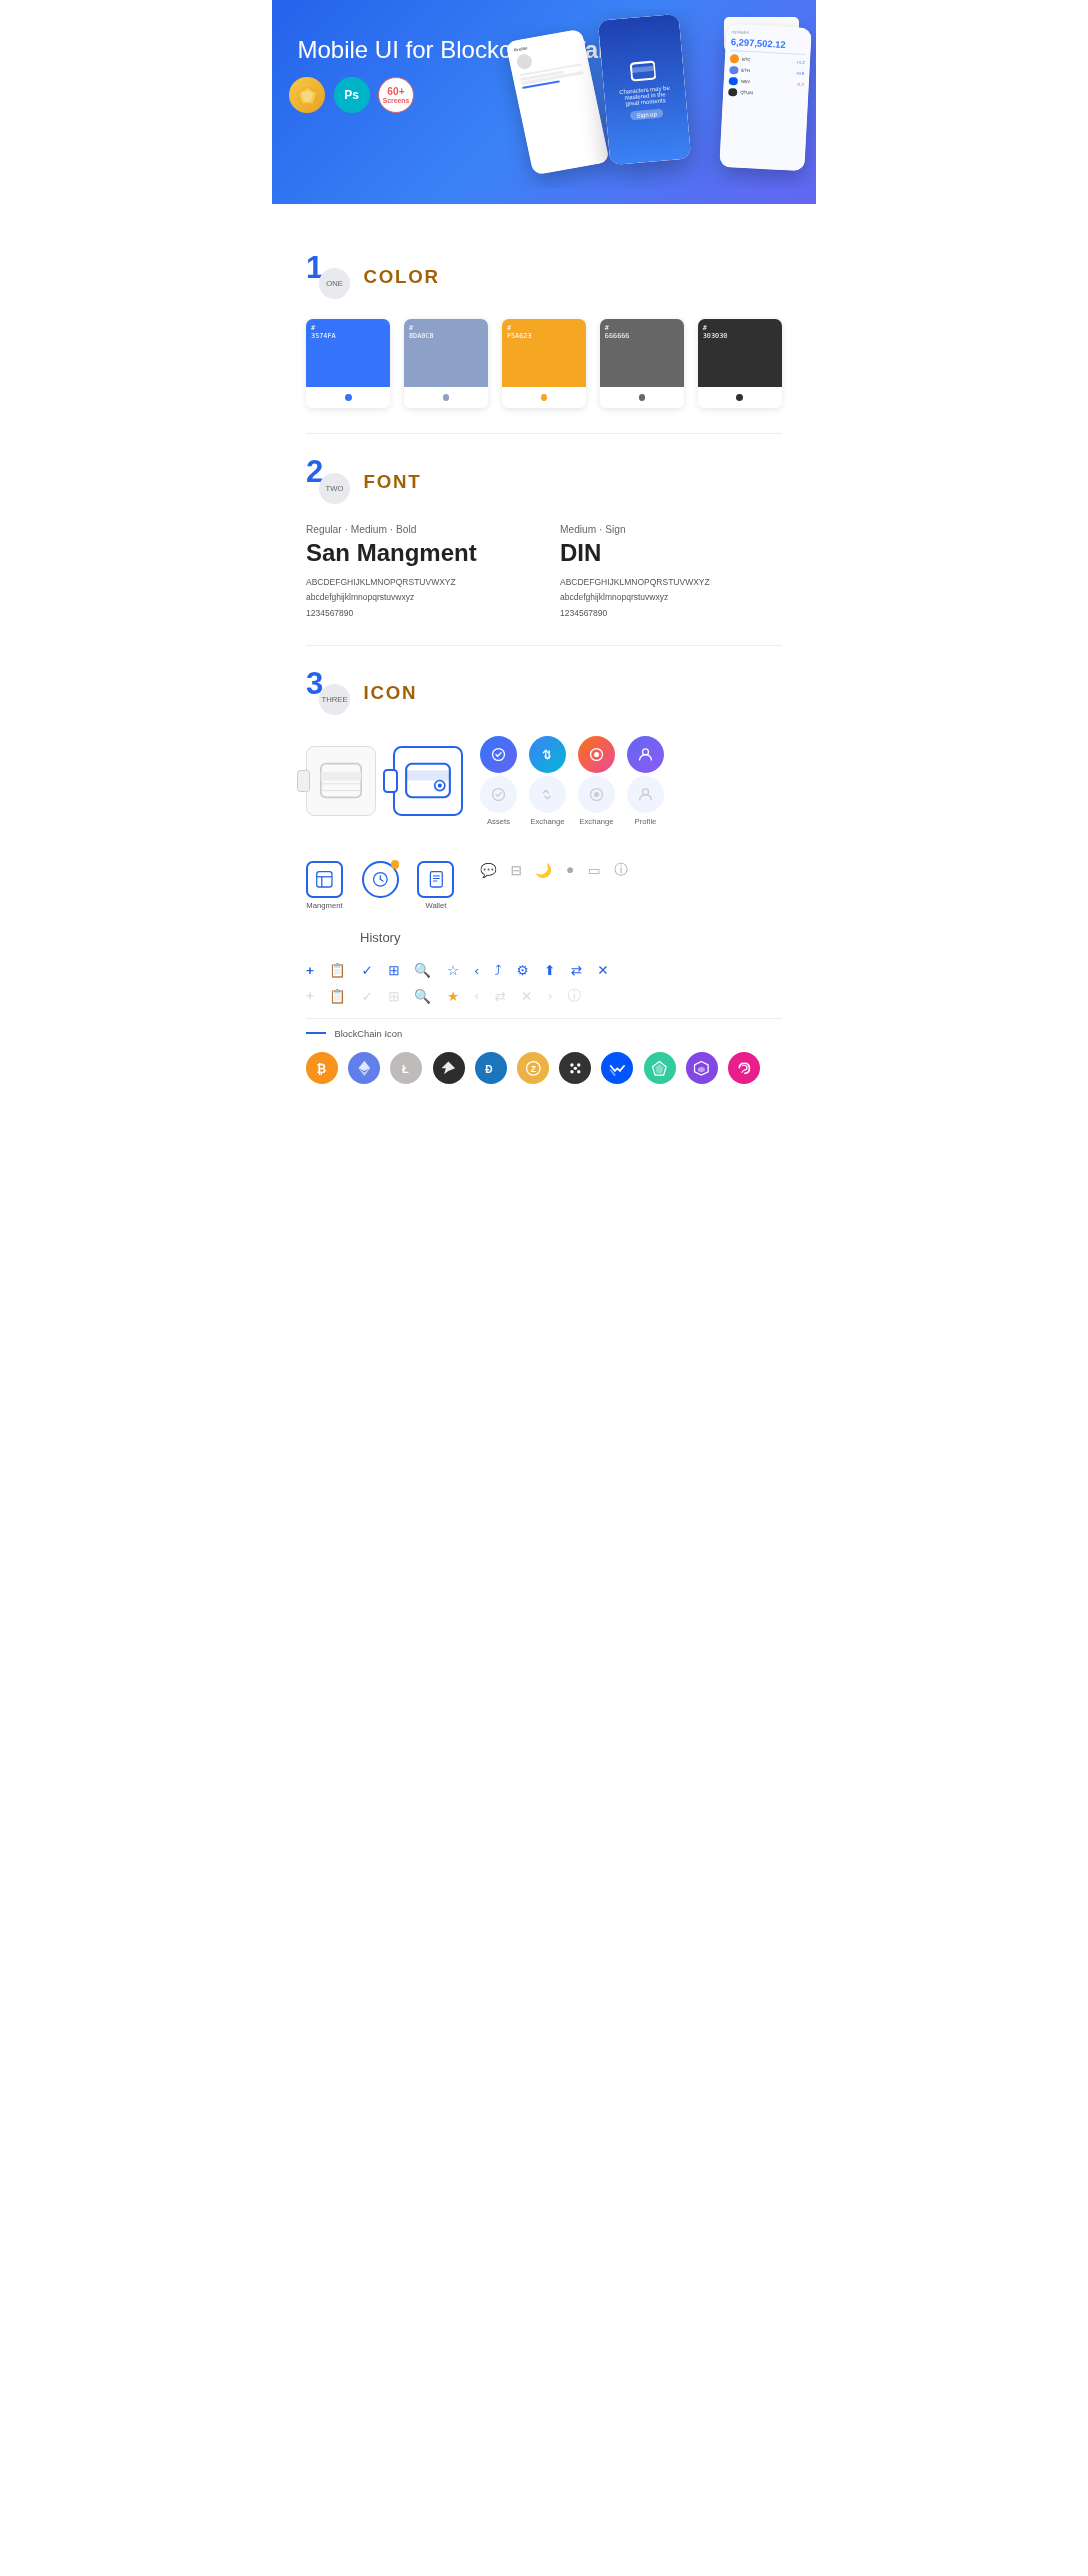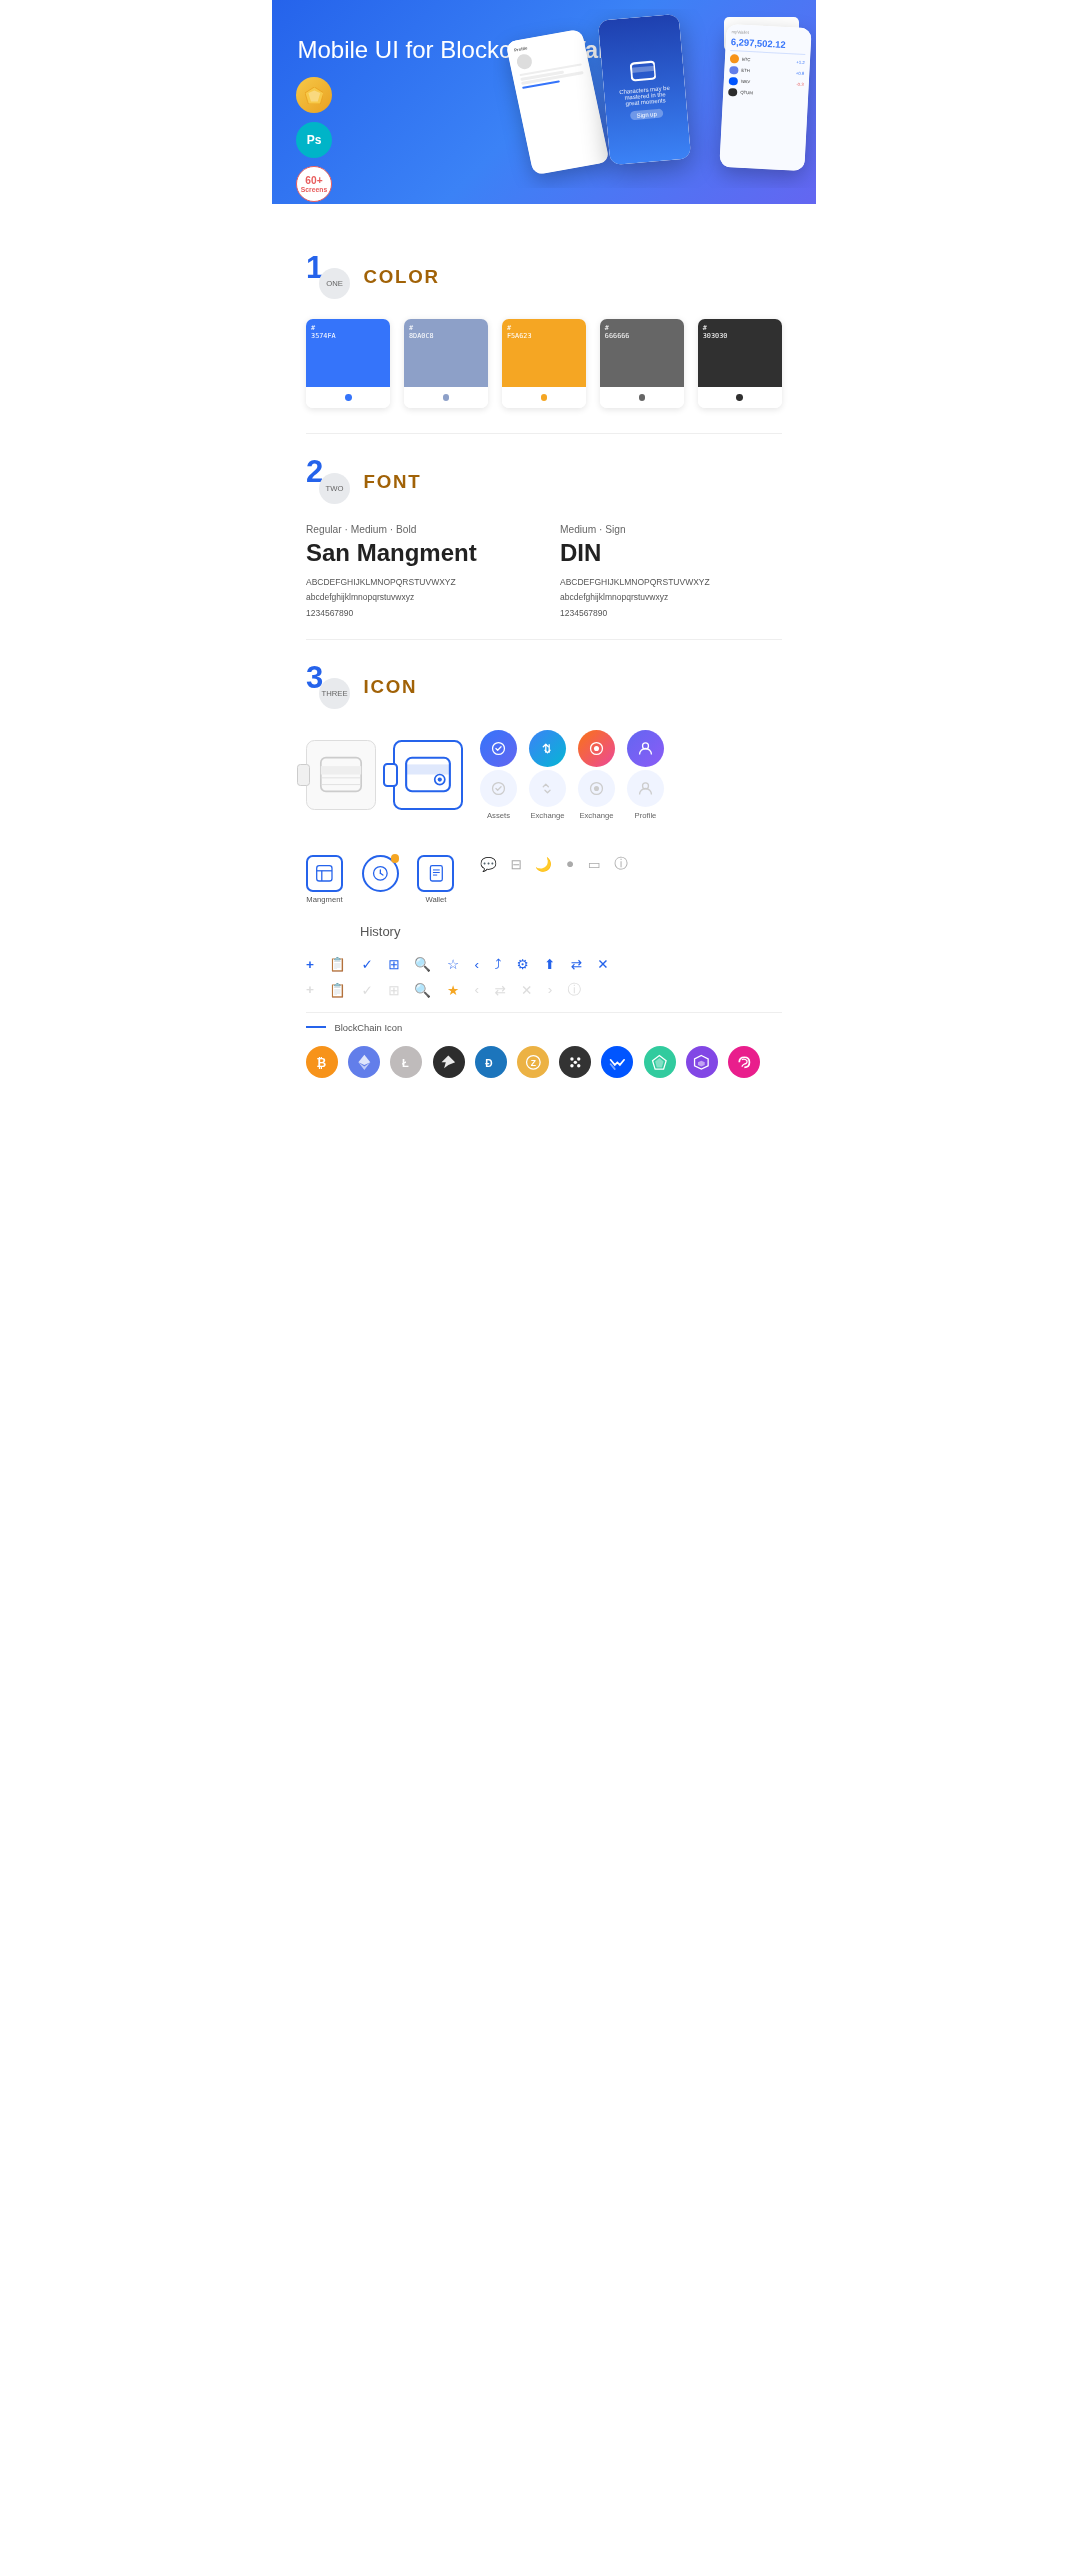--- a/index.html
+++ b/index.html
@@ -27,24 +27,24 @@
       right: 17px;
       background: #fff;
       color: #2563eb;
       font-weight: 700;
       font-size: 17px;
       padding: 6.8px 15.3px;
       border-radius: 5.1px;
     }
     .hero-badges {
       position: absolute;
-      left: 24px;
+      left: 17px;
       top: 77px;
       display: flex;
-      flex-direction: column;
+      flex-direction: row;
       gap: 8.5px;
     }
     .badge-sketch {
       width: 36px; height: 36px;
       background: linear-gradient(135deg, #f7c948, #e8a020);
       border-radius: 50%;
       display: flex; align-items: center; justify-content: center;
       font-size: 15.3px; color: #fff; font-weight: bold;
     }
     .badge-ps {
@@ -146,21 +146,21 @@
     .swatch-dot {
       width: 6.8px;
       height: 6.8px;
       border-radius: 50%;
     }
 
     
     .font-section {
       display: flex;
       gap: 32px;
-      margin-bottom: 18px;
+      margin-bottom: 24px;
       justify-content: flex-end;
     }
     .font-col { flex: 1; }
     .font-style-label {
       font-size: 10.2px;
       color: #666;
       margin-bottom: 3.4px;
     }
     .font-name {
       font-size: 24px;

